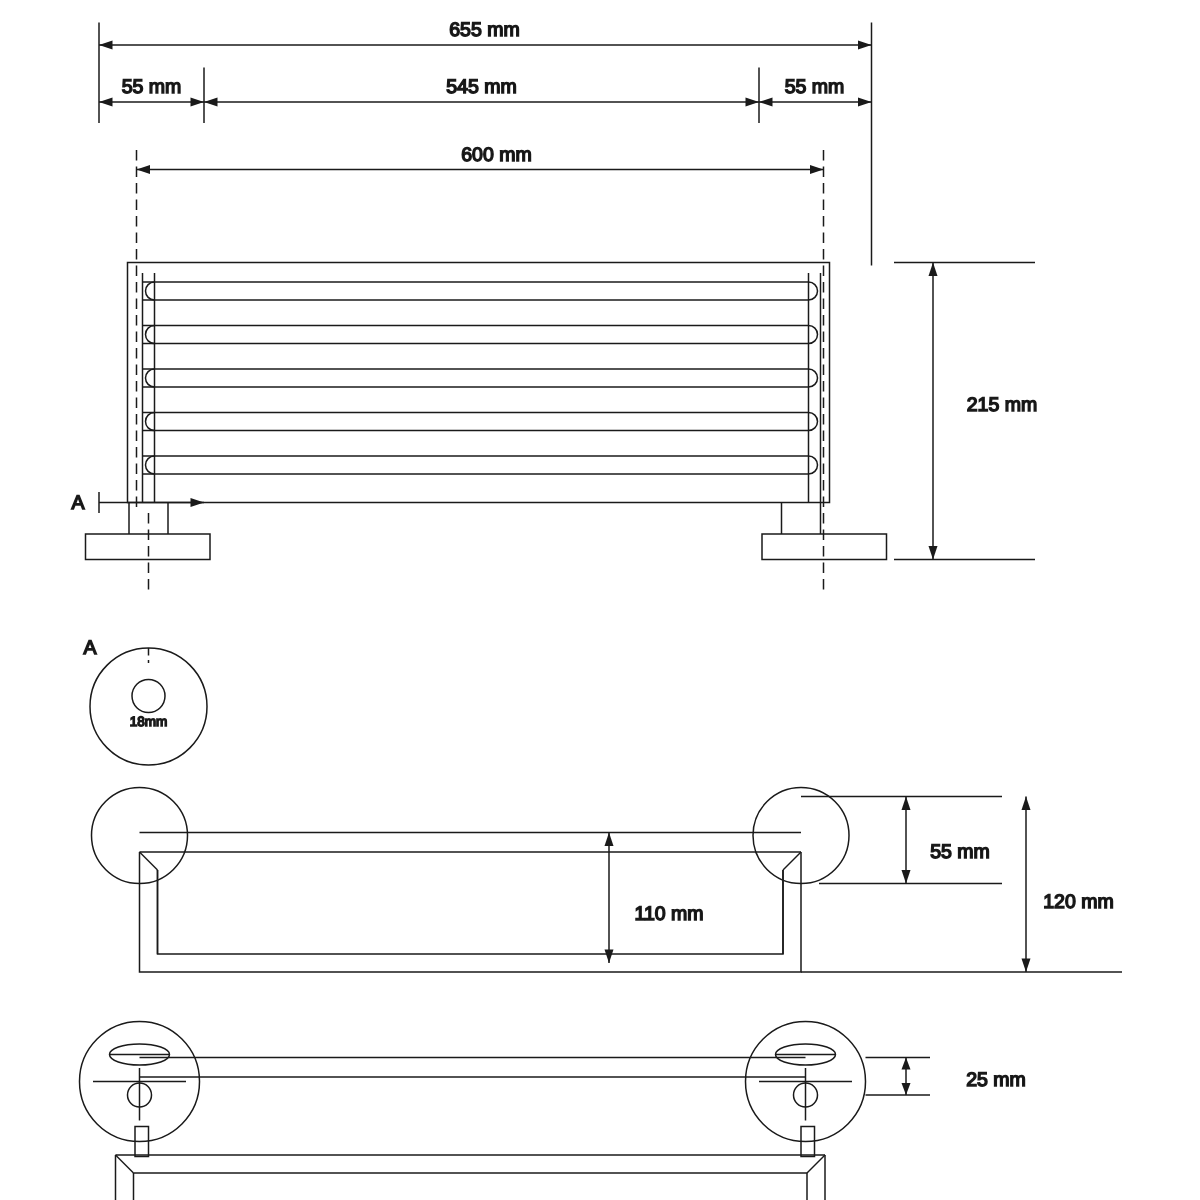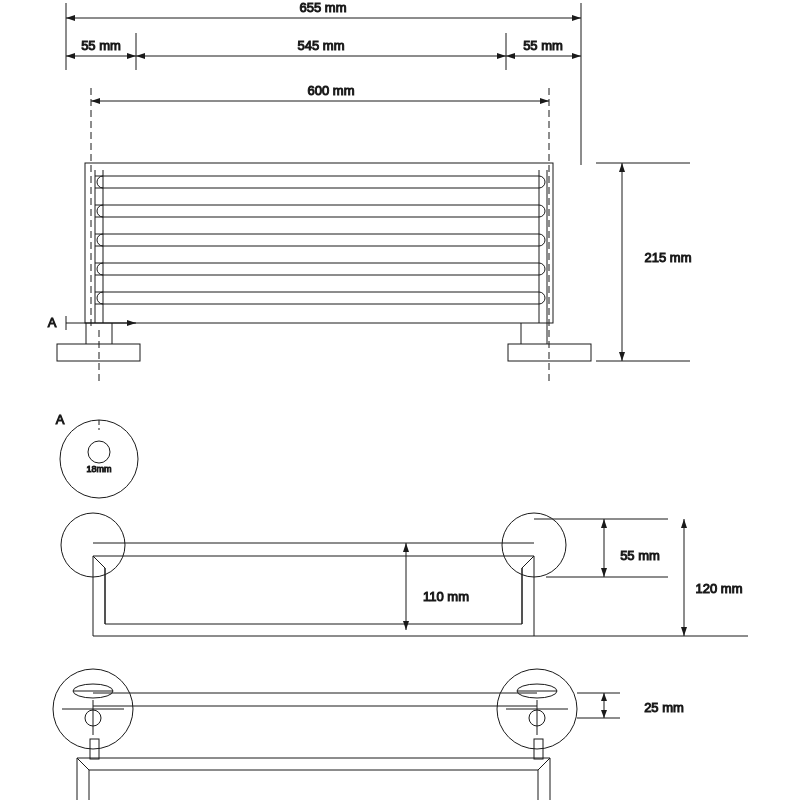--- a/index.html
+++ b/index.html
@@ -1,17 +1,17 @@
 <!DOCTYPE html>
 <html><head>
 <meta charset="utf-8">
 <style>
   html,body{margin:0;padding:0;background:#ffffff;}
   body{width:800px;height:800px;font-family:"Liberation Sans",sans-serif;color:#000;position:relative;overflow:hidden;}
-  #stage{position:absolute;left:0;top:0;width:800px;height:760px;}
+  #stage{position:absolute;left:0;top:12px;width:800px;height:760px;}
   svg{display:block;}
   .dimtext{font-family:"Liberation Sans",sans-serif;font-size:13px;fill:#000;}
   .smalltext{font-family:"Liberation Sans",sans-serif;font-size:9px;fill:#000;}
   .marktext{font-family:"Liberation Sans",sans-serif;font-size:13px;fill:#000;}
 </style>
 </head>
 <body>
 
 <div id="stage">
 <svg width="800" height="800" viewBox="0 0 800 800">

